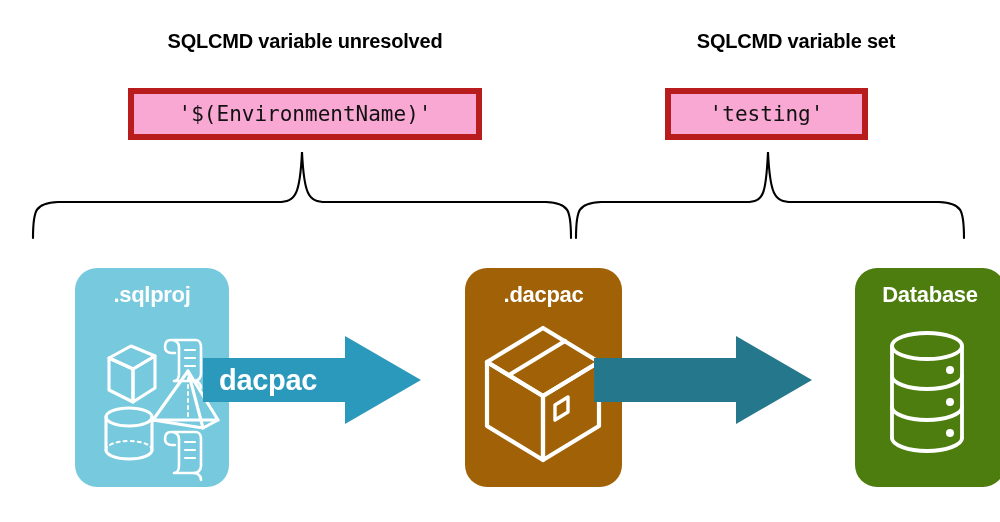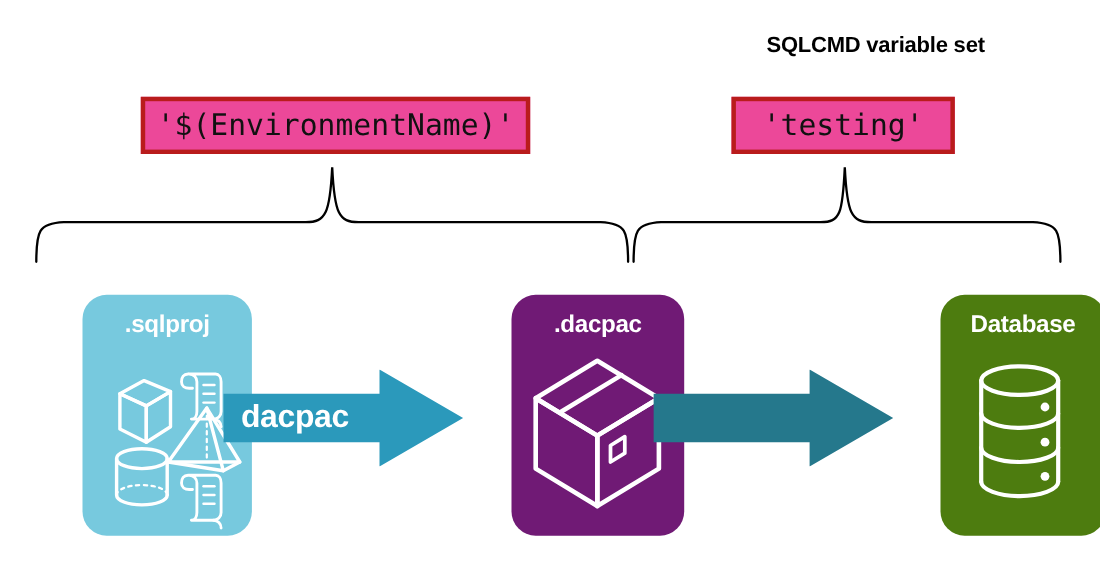--- a/index.html
+++ b/index.html
@@ -31,27 +31,27 @@
     white-space: nowrap;
     transform: translateX(-50%);
   }
   #heading-left  { left: 305px; top: 30px; }
   #heading-right { left: 768px; top: 30px; margin-left: 28px; }
 
   
   .value-box {
     position: absolute;
     box-sizing: border-box;
-    border: 4px solid #b91c1c;
-    background: #ec4899;
+    border: 6px solid #b91c1c;
+    background: #f9a8d4;
     display: flex;
     align-items: center;
     justify-content: center;
     font-family: "DejaVu Sans Mono", "Liberation Mono", monospace;
-    font-size: 27px;
+    font-size: 21px;
     color: #111111;
     white-space: nowrap;
   }
   #value-box-left  { left: 128px; top: 88px; width: 354px; height: 52px; }
   #value-box-right { left: 665px; top: 88px; width: 203px; height: 52px; }
 
   
   .brace-svg {
     position: absolute;
     top: 148px;
@@ -81,21 +81,21 @@
     right: 0;
     text-align: center;
     color: #ffffff;
     font-family: "Liberation Sans", sans-serif;
     font-weight: bold;
     font-size: 22px;
     letter-spacing: -0.3px;
     white-space: nowrap;
   }
   #card-sqlproj  { left: 38px;  width: 154px; background: #77C9DE; }
-  #card-dacpac   { left: 428px; width: 157px; background: #701a75; }
+  #card-dacpac   { left: 428px; width: 157px; background: #a16207; }
   #card-database { left: 818px; width: 150px; background: #4d7c0f; }
 
   .card-art {
     position: absolute;
     left: 0;
     top: 46px;
     width: 100%;
   }
 
   
@@ -119,20 +119,21 @@
     letter-spacing: -0.3px;
     white-space: nowrap;
     pointer-events: none;
   }
 </style>
 </head>
 <body>
 
 <div id="canvas">
 
+  <div class="heading" id="heading-left">SQLCMD variable unresolved</div>
 
   <div class="heading" id="heading-right">SQLCMD variable set</div>
 
   <div class="value-box" id="value-box-left">'$(EnvironmentName)'</div>
 
   <div class="value-box" id="value-box-right">'testing'</div>
 
   <svg class="brace-svg" id="brace-left" width="545" height="92" viewBox="0 0 545 92">
     <path class="brace-path" d="M 3 90
          C 3 62, 5 55, 28 54

